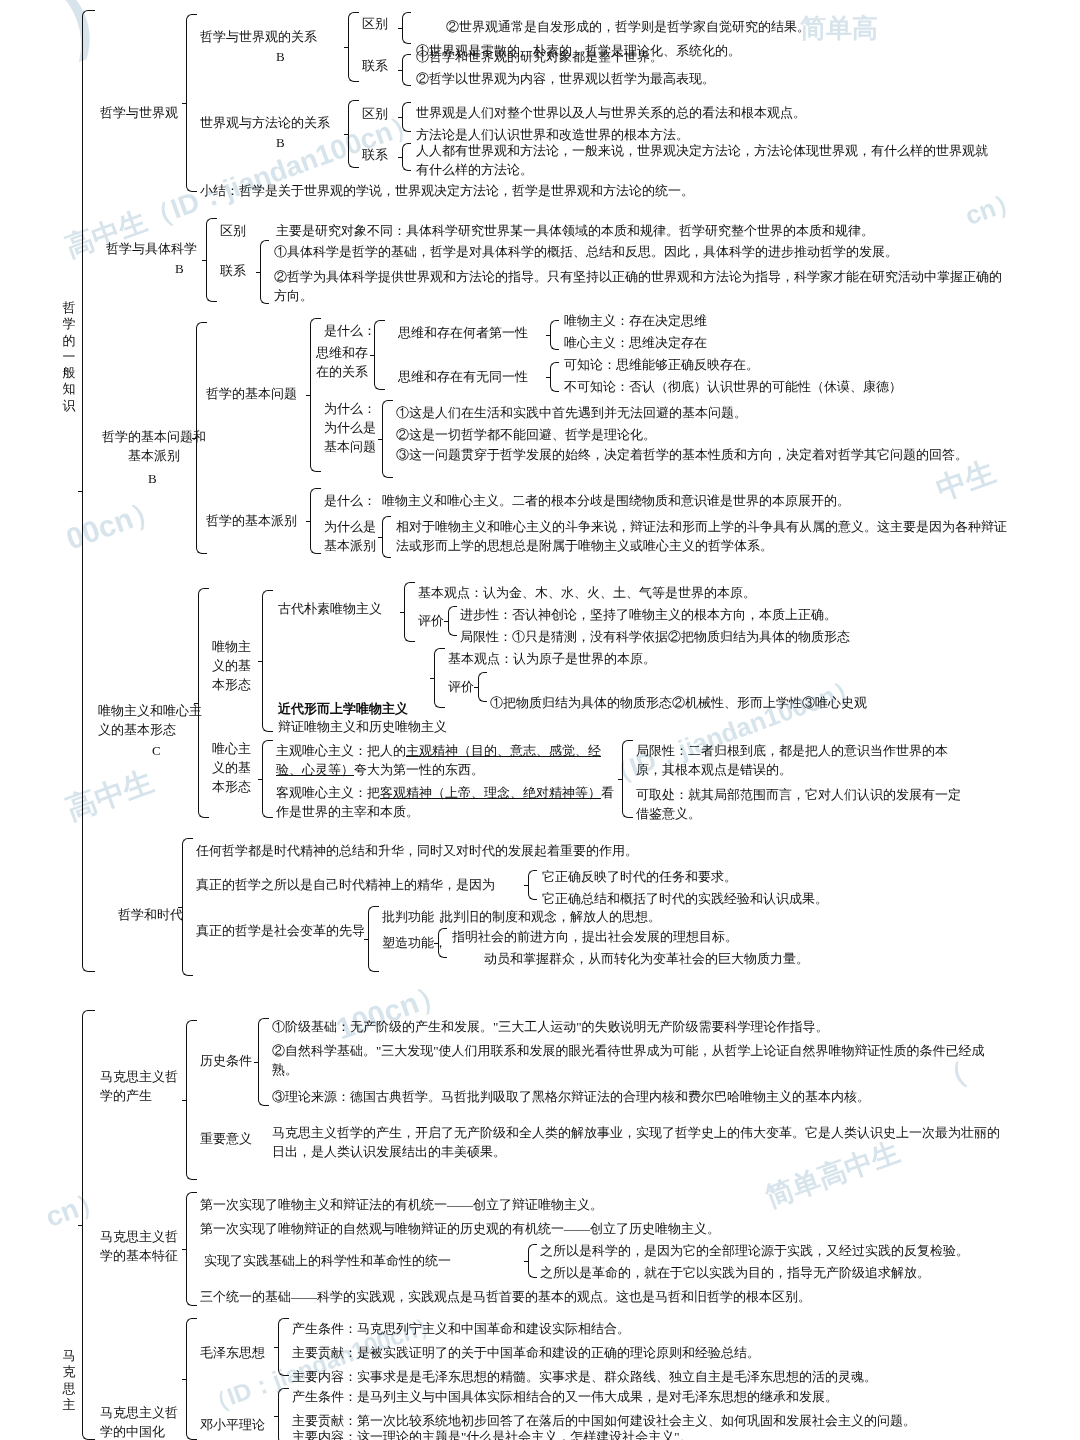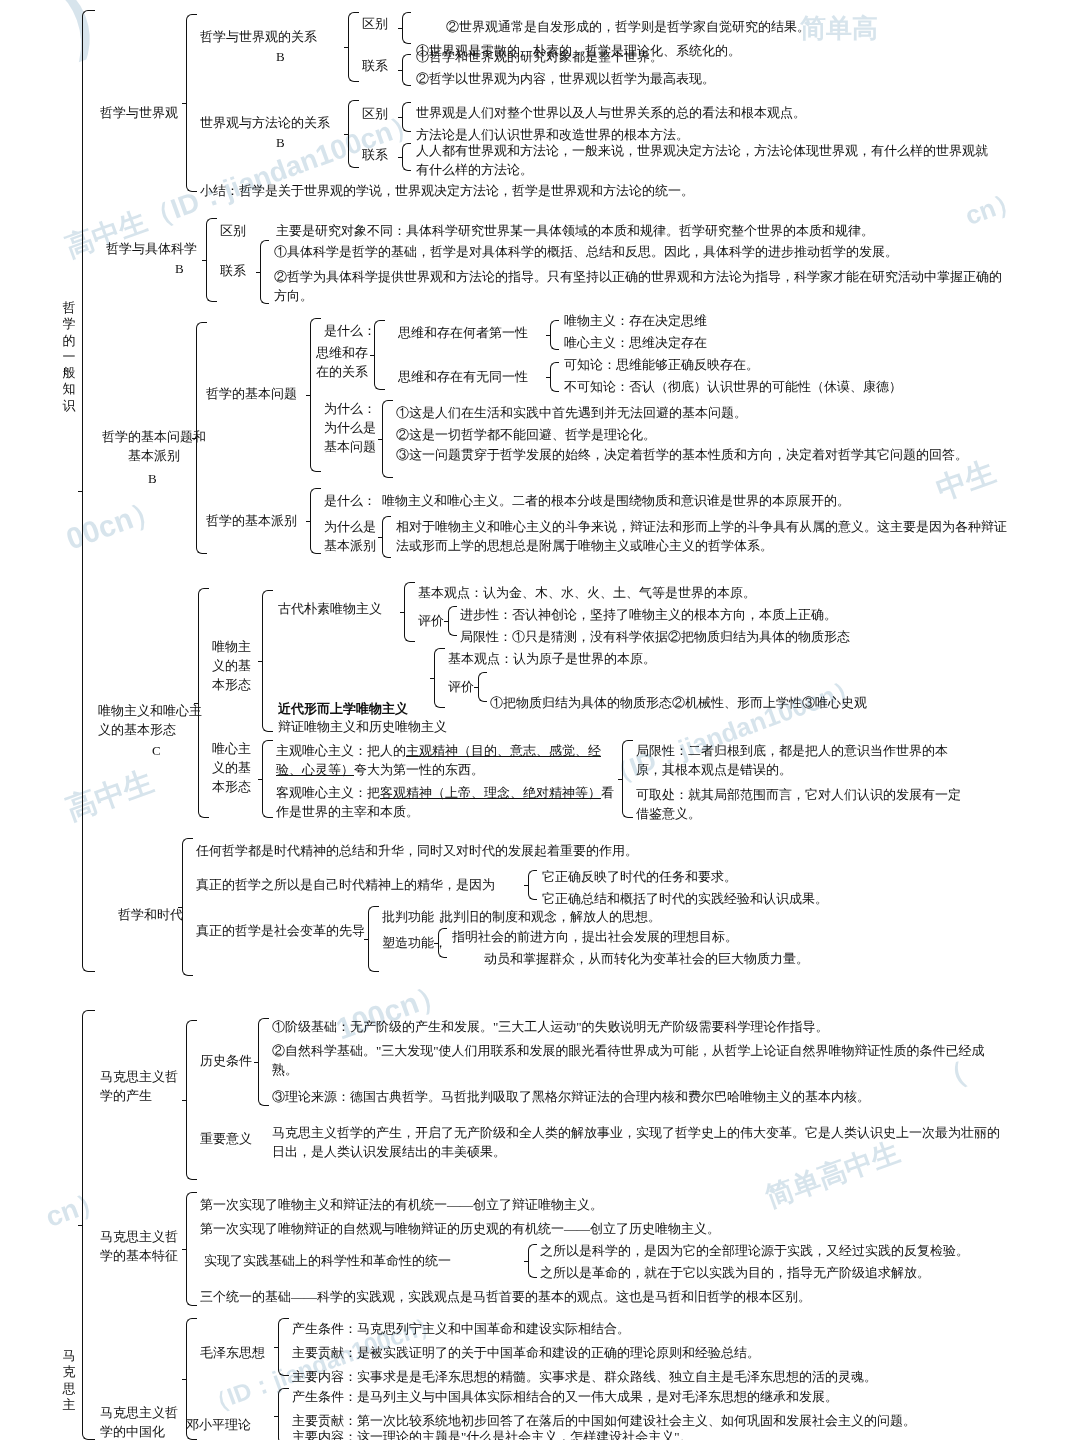--- a/index.html
+++ b/index.html
@@ -217,19 +217,19 @@
 
   <div class="tw" style="left:100px;top:1404px;width:92px;">马克思主义哲<br>学的中国化</div>
   <div class="bb" style="left:186px;top:1318px;width:10px;height:120px;"></div>
 
   <div class="t" style="left:200px;top:1344px;">毛泽东思想</div>
   <div class="bb" style="left:278px;top:1318px;width:10px;height:56px;"></div>
   <div class="t" style="left:292px;top:1320px;"><span>产生条件：</span><span>马克思列宁主义和中国革命和建设实际相结合。</span></div>
   <div class="t" style="left:292px;top:1368px;"><span>主要内容：</span><span>实事求是是毛泽东思想的精髓。实事求是、群众路线、独立自主是毛泽东思想的活的灵魂。</span></div>
   <div class="t" style="left:292px;top:1344px;"><span>主要贡献：</span><span>是被实践证明了的关于中国革命和建设的正确的理论原则和经验总结。</span></div>
 
-  <div class="t" style="left:186px;top:1416px;">邓小平理论</div>
+  <div class="t" style="left:200px;top:1416px;">邓小平理论</div>
   <div class="bb" style="left:278px;top:1388px;width:10px;height:54px;"></div>
   <div class="t" style="left:292px;top:1388px;"><span>产生条件：</span><span>是马列主义与中国具体实际相结合的又一伟大成果，是对毛泽东思想的继承和发展。</span></div>
   <div class="t" style="left:292px;top:1412px;"><span>主要贡献：</span><span>第一次比较系统地初步回答了在落后的中国如何建设社会主义、如何巩固和发展社会主义的问题。</span></div>
   <div class="t" style="left:292px;top:1428px;"><span>主要内容：</span><span>这一理论的主题是"什么是社会主义，怎样建设社会主义"。</span></div>
 
 </div>
 
 </body></html>

